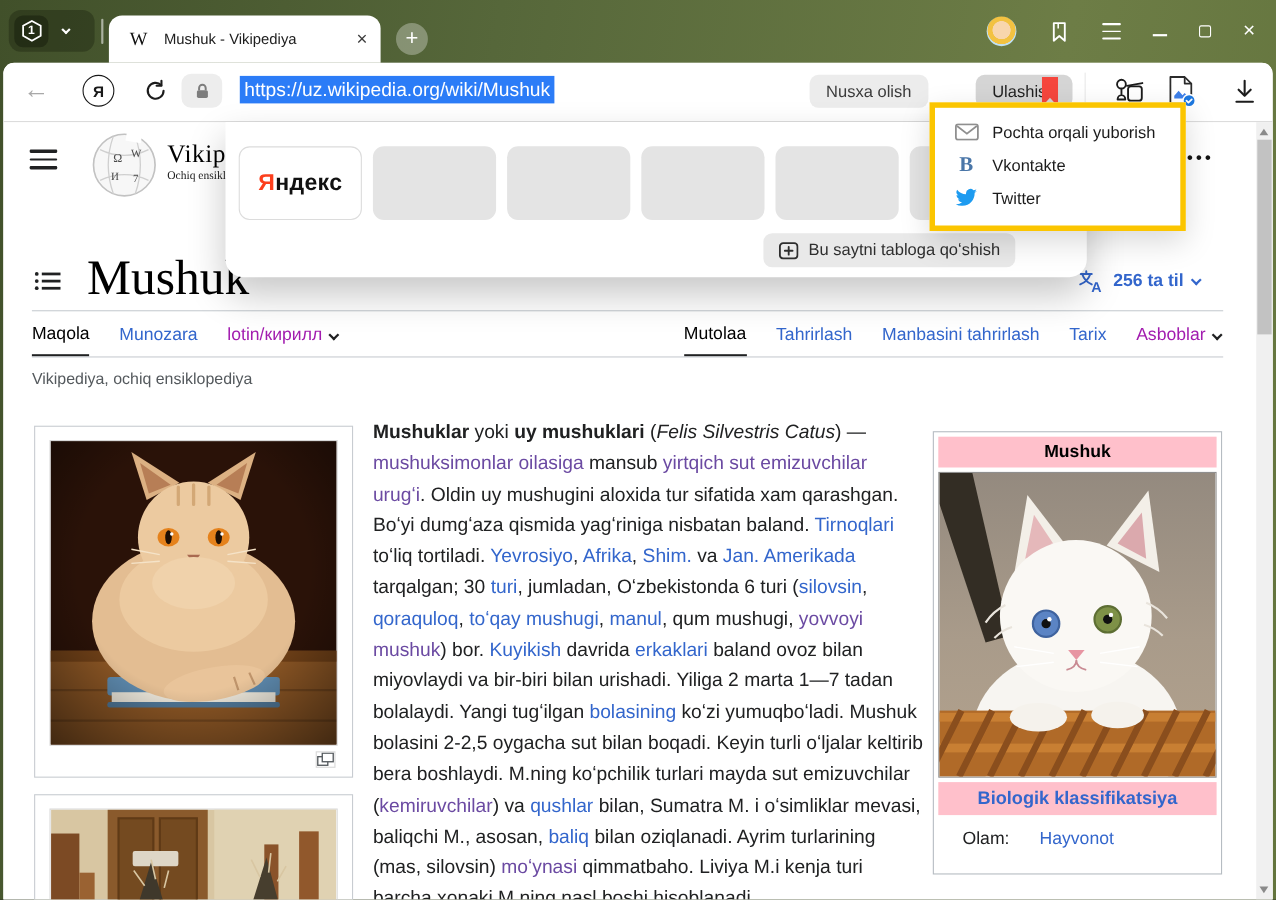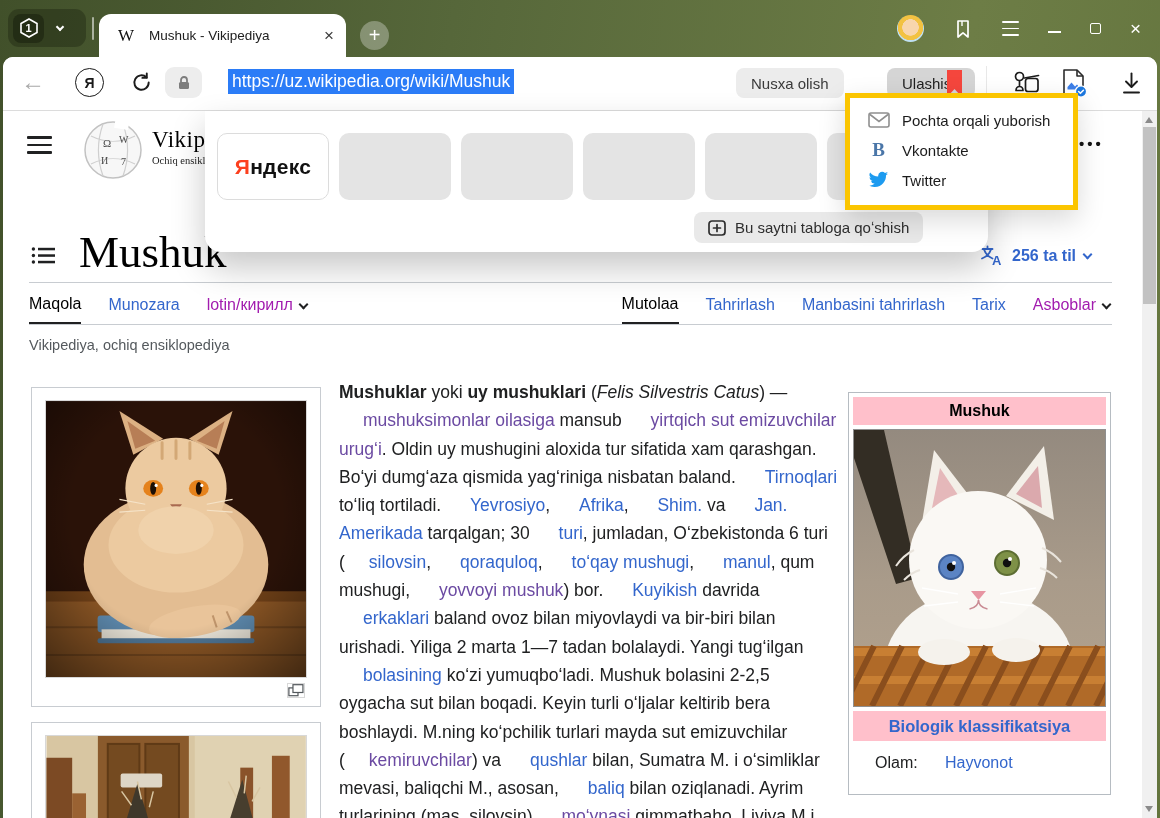--- a/index.html
+++ b/index.html
@@ -42,21 +42,21 @@
 
   
   .content{position:absolute;left:3px;right:3px;top:57px;bottom:0;background:#fff;border-radius:10px 10px 0 0;overflow:hidden;}
   .toolbar{position:absolute;top:0;left:0;right:0;height:53px;background:#fff;}
   .back{left:18px;top:11px;font-size:24px;color:#a9a9a9;cursor:default;}
   .ybrowser{left:72px;top:11px;width:29px;height:29px;border:1.8px solid #191919;border-radius:50%;
     display:flex;align-items:center;justify-content:center;font-size:14px;font-weight:bold;color:#191919;cursor:pointer;}
   .reload{left:127px;top:14px;cursor:pointer;}
   .lockchip{left:162px;top:10px;width:37px;height:31px;background:#ededed;border-radius:9px;
     display:flex;align-items:center;justify-content:center;cursor:pointer;}
-  .urlsel{left:215px;top:12px;font-size:17.5px;color:#fff;background:#2b7cf7;padding:2px 4px;white-space:nowrap;cursor:text;margin-left:10px;}
+  .urlsel{left:215px;top:12px;font-size:17.5px;color:#fff;background:#2b7cf7;padding:2px 4px;white-space:nowrap;cursor:text;}
   .pillbtn{height:30px;padding:0 15px;border-radius:8px;font-size:15px;color:#3a3a3a;
     display:flex;align-items:center;cursor:pointer;white-space:nowrap;}
   .btn-copy{left:733px;top:11px;background:#ececec;}
   .btn-share{left:844px;top:11px;background:#d5d5d5;color:#1f1f1f;margin-left:40px;}
   .flag{left:944px;top:13px;width:15px;height:27px;background:var(--red_flag,#f5463d);
     clip-path:polygon(0 0,100% 0,100% 100%,50% 70%,0 100%);cursor:pointer;}
   .tbsep{left:983px;top:9px;width:1px;height:35px;background:#e8e8e8;}
   .ic{cursor:pointer;}
   .ic-collections{left:1008px;top:13px;}
   .ic-pagecheck{left:1057px;top:11px;}
@@ -86,21 +86,21 @@
   .tabsline{left:26px;width:1083px;top:213px;height:1px;background:#c8ccd1;}
   .subtitle{left:26px;top:226px;font-size:14.5px;color:#54595d;}
 
   .figurebox{border:1px solid #c8ccd1;background:#fff;padding:12px 13px 6px 13px;}
   .fig1{left:28px;top:276px;width:290px;}
   .fig1 svg,.fig2 svg{display:block;border:1px solid #d8d8d8;}
   .magrow{display:flex;justify-content:flex-end;padding:5px 2px 2px 0;}
   .fig2{left:28px;top:611px;width:290px;height:210px;}
 
   .para{left:336px;top:267px;width:500px;font-size:17.5px;line-height:28.3px;color:#202122;}
-  .para a{text-decoration:none;color:var(--wiki_link,#3366cc);margin-left:24px;}
+  .para a{text-decoration:none;color:var(--wiki_link,#3366cc);}
   .para a.v{color:var(--wiki_visited,#6b4aa2);}
 
   .infobox{left:845px;top:281px;width:263px;border:1px solid #b6bcc2;background:#fff;padding:4px;}
   .ib-title{background:var(--pink,#ffc0cb);text-align:center;font-weight:bold;font-size:16px;
     height:28px;line-height:28px;color:#000;}
   .ib-img{margin:4px 0;border:1px solid #8f8f8f;}
   .ib-img svg{display:block;}
   .ib-section{background:var(--pink,#ffc0cb);text-align:center;font-weight:bold;font-size:16.5px;
     height:30px;line-height:30px;color:#3366cc;}
   .ib-rows{padding:13px 8px 4px 22px;font-size:16px;}

